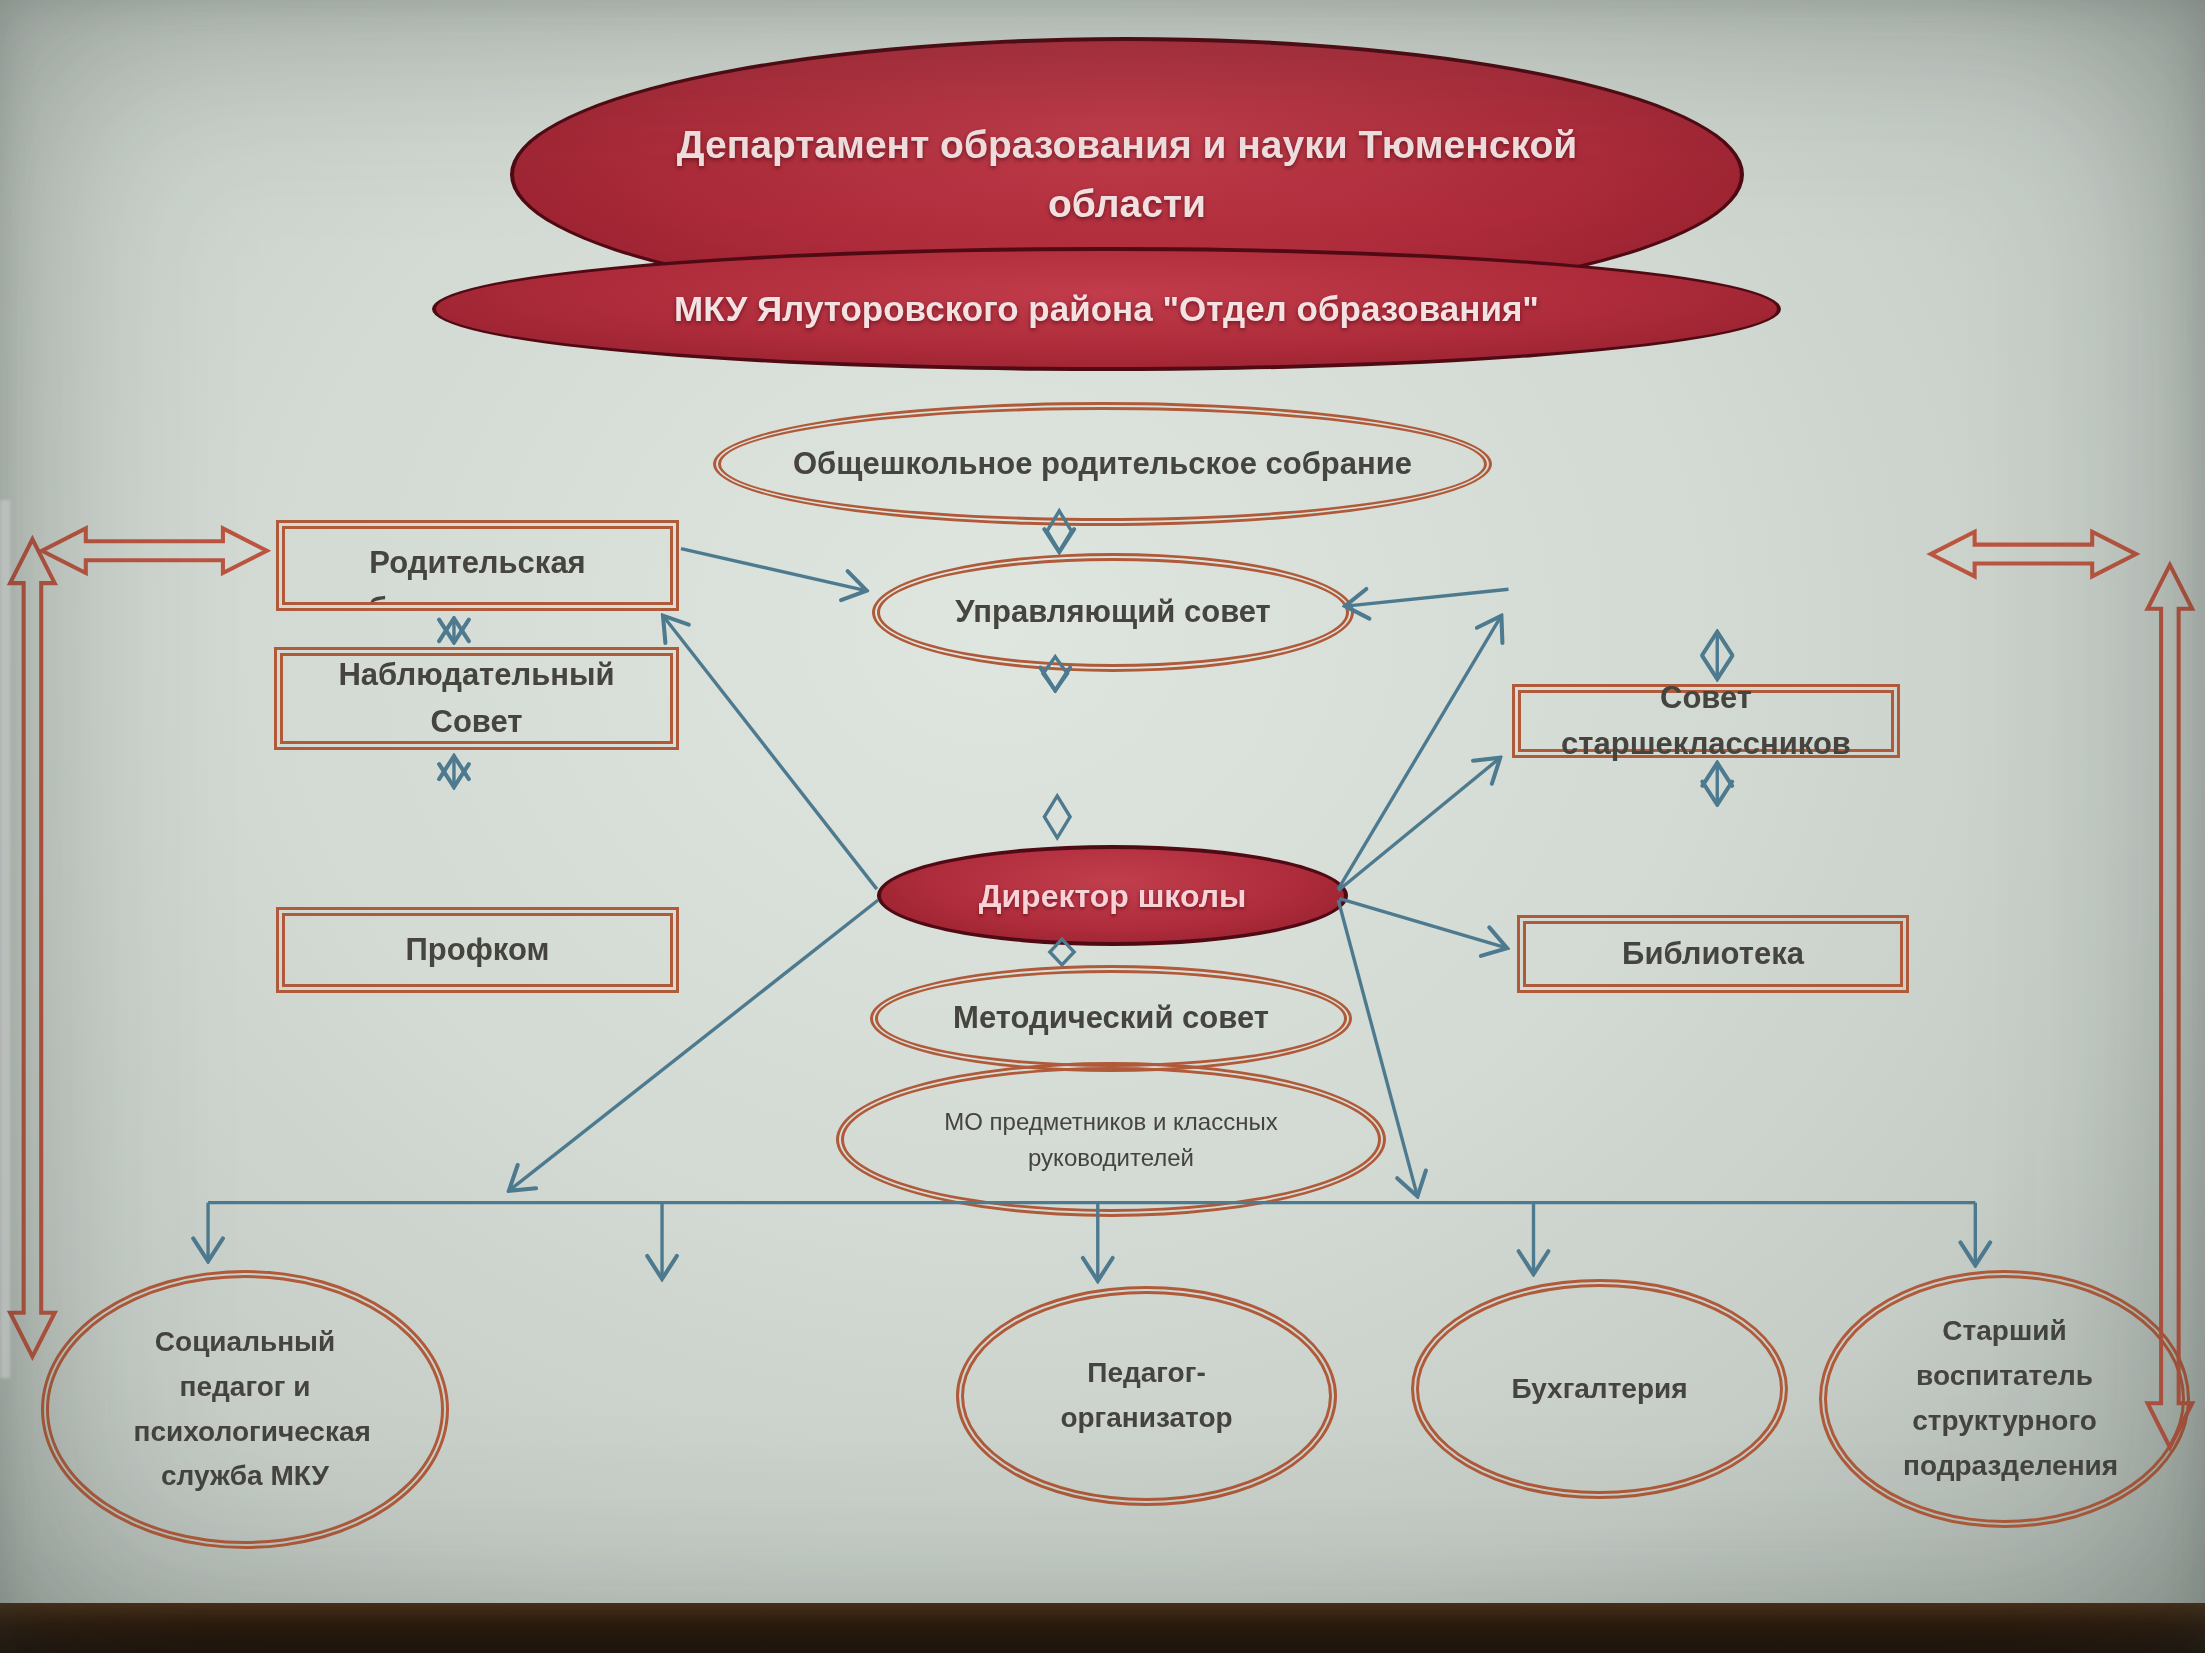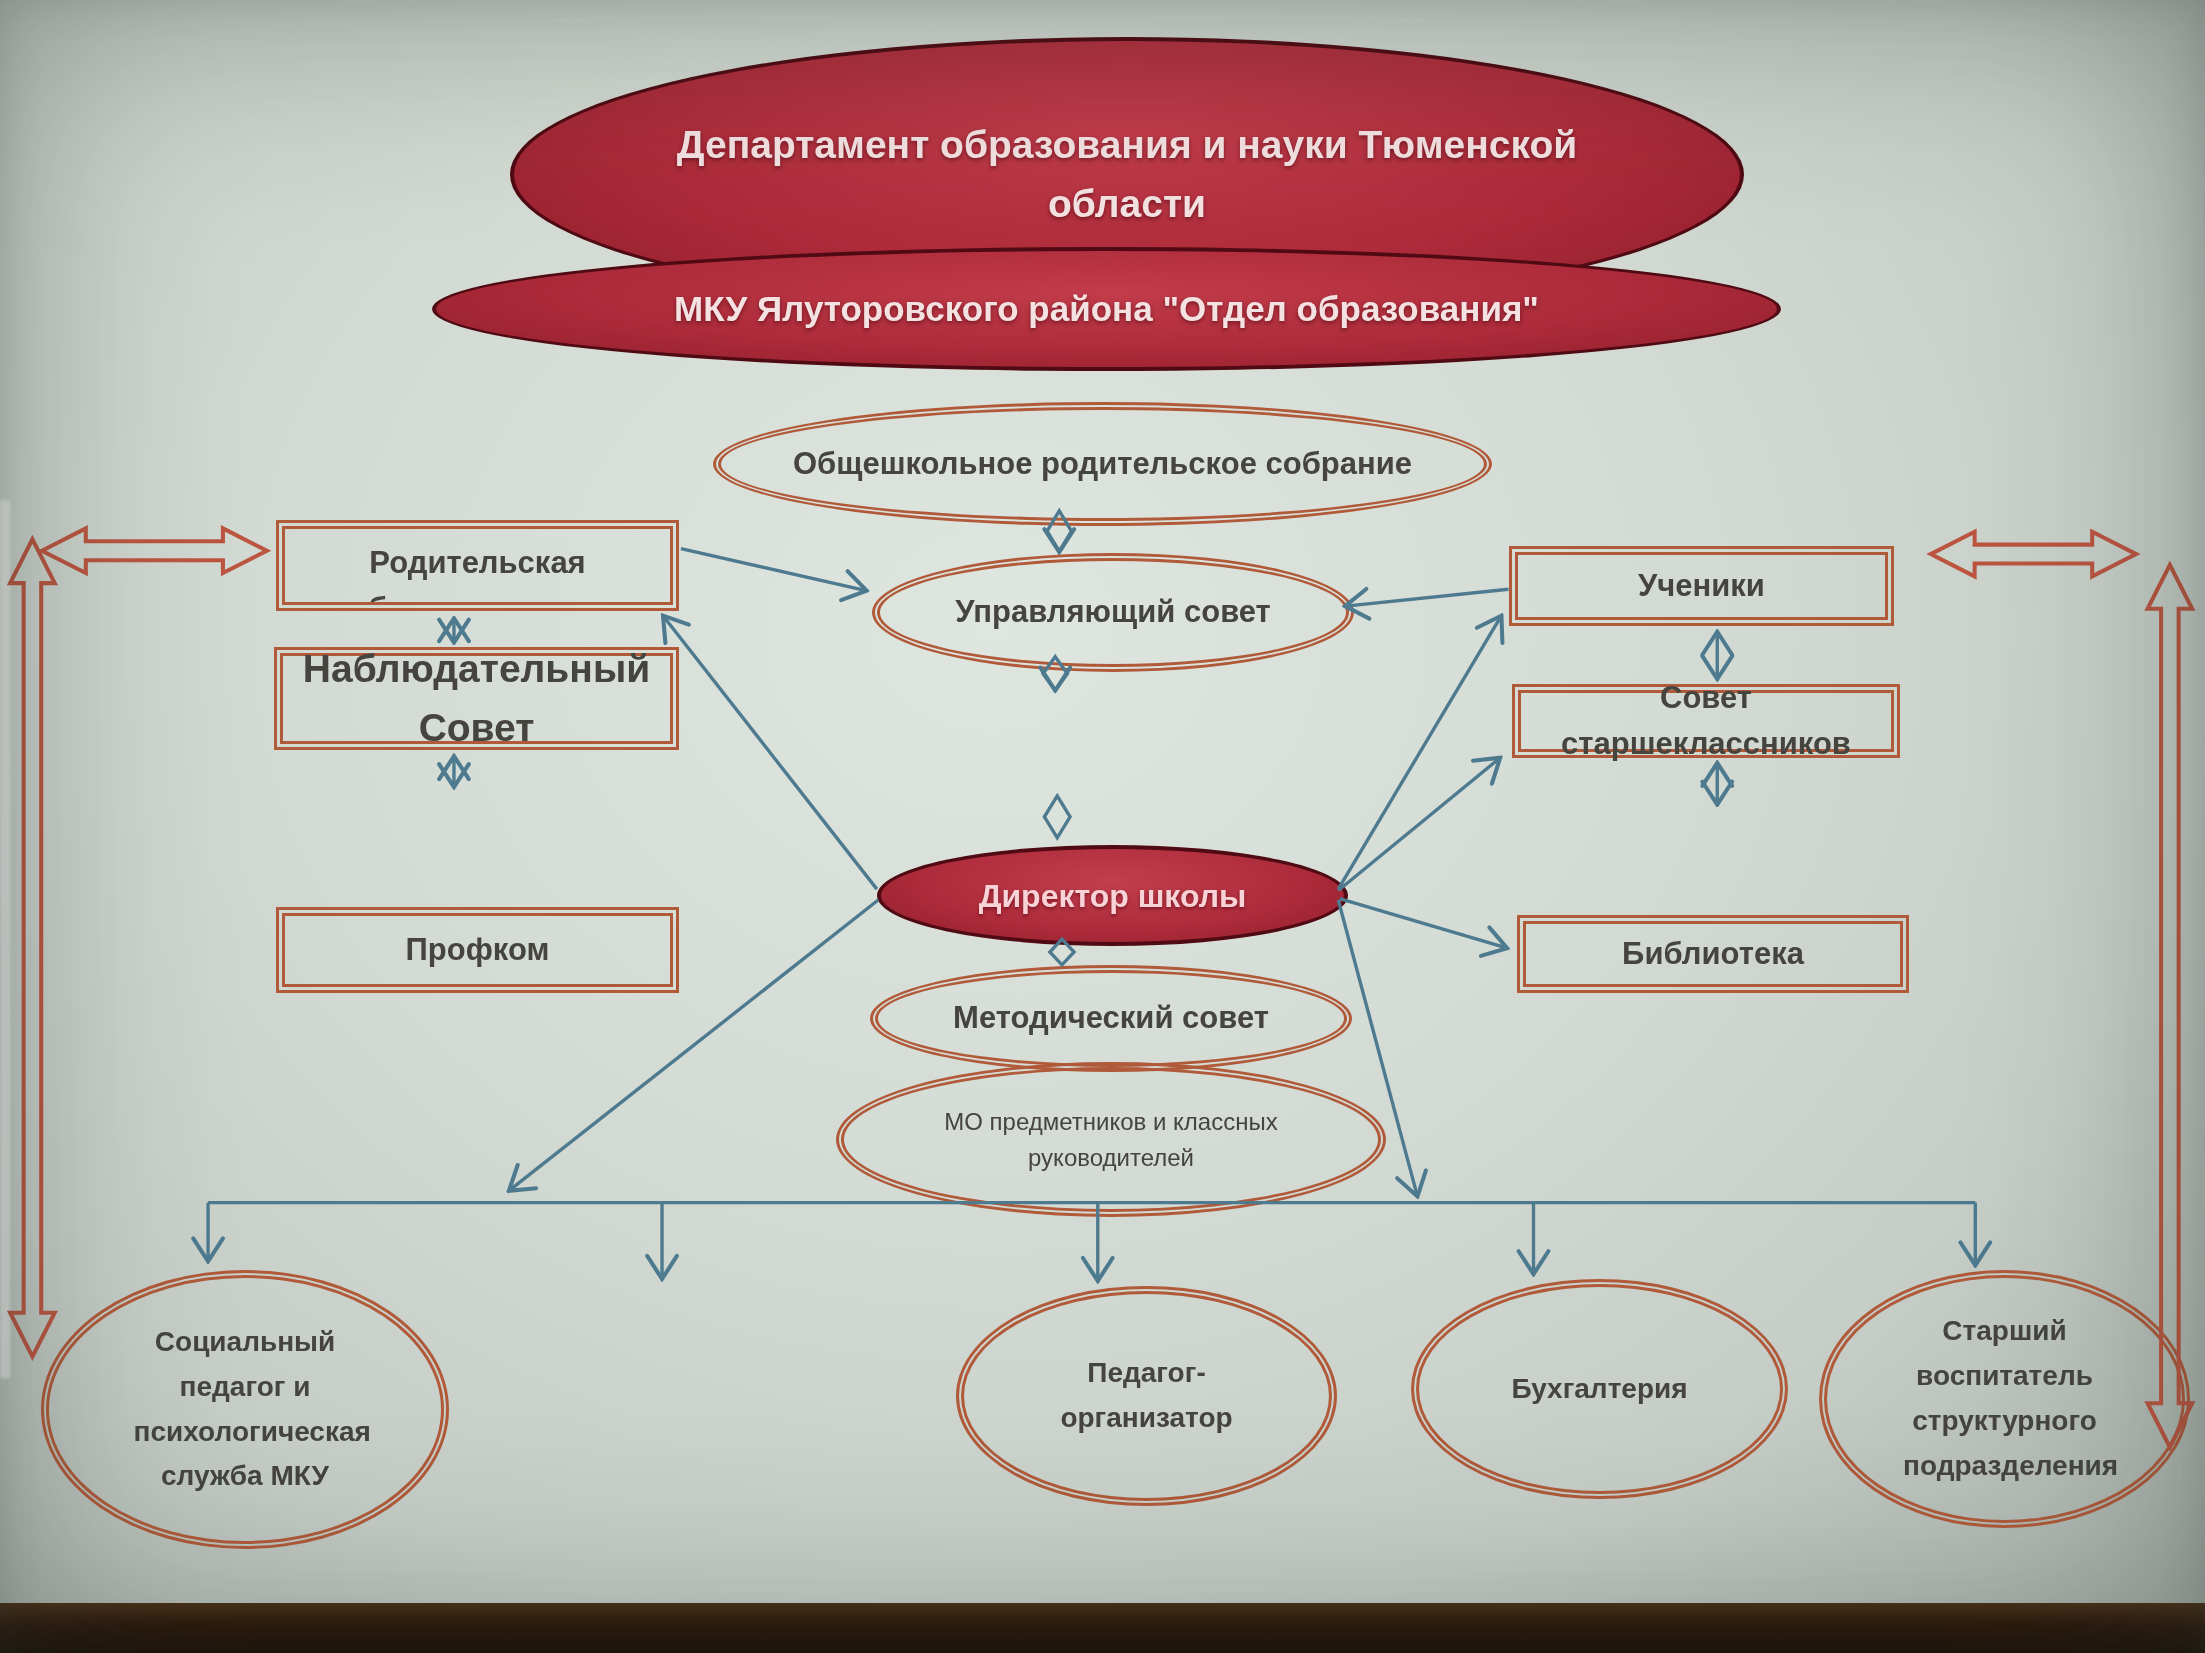--- a/index.html
+++ b/index.html
@@ -142,30 +142,27 @@
   <div class="node ellipse outline" style="left:870px;top:965px;width:466px;height:91px;font-size:31px;font-weight:600;">
     <span class="lbl">Методический совет</span>
   </div>
   <div class="node ellipse outline" style="left:836px;top:1062px;width:534px;height:139px;font-size:24px;font-weight:400;">
     <span class="lbl" style="max-width:378px;">МО предметников и классных руководителей</span>
   </div>
 
   <div class="node box clip-top" style="left:276px;top:520px;width:403px;height:91px;font-size:31px;font-weight:600;justify-content:center;">
     <span class="lbl" style="max-width:284px;">Родительская общественность</span>
   </div>
-  <div class="node box" style="left:274px;top:647px;width:405px;height:103px;font-size:39px;font-weight:600;">
+  <div class="node box" style="left:274px;top:647px;width:405px;height:103px;font-size:31px;font-weight:600;">
     <span class="lbl">Наблюдательный Совет</span>
   </div>
   <div class="node box" style="left:276px;top:907px;width:403px;height:86px;font-size:31px;font-weight:600;">
     <span class="lbl">Профком</span>
   </div>
 
-  <div class="node box" style="left:1509px;top:546px;width:385px;height:80px;font-size:31px;font-weight:600;">
-    <span class="lbl">Ученики</span>
-  </div>
   <div class="node box" style="left:1512px;top:684px;width:388px;height:74px;font-size:31px;font-weight:600;">
     <span class="lbl">Совет старшеклассников</span>
   </div>
   <div class="node box" style="left:1517px;top:915px;width:392px;height:78px;font-size:31px;font-weight:600;">
     <span class="lbl">Библиотека</span>
   </div>
 
   <div class="node ellipse outline" style="left:41px;top:1270px;width:392px;height:263px;font-size:28px;font-weight:600;line-height:1.6;">
     <span class="lbl" style="max-width:223px;">Социальный педагог и психологическая служба МКУ</span>
   </div>

